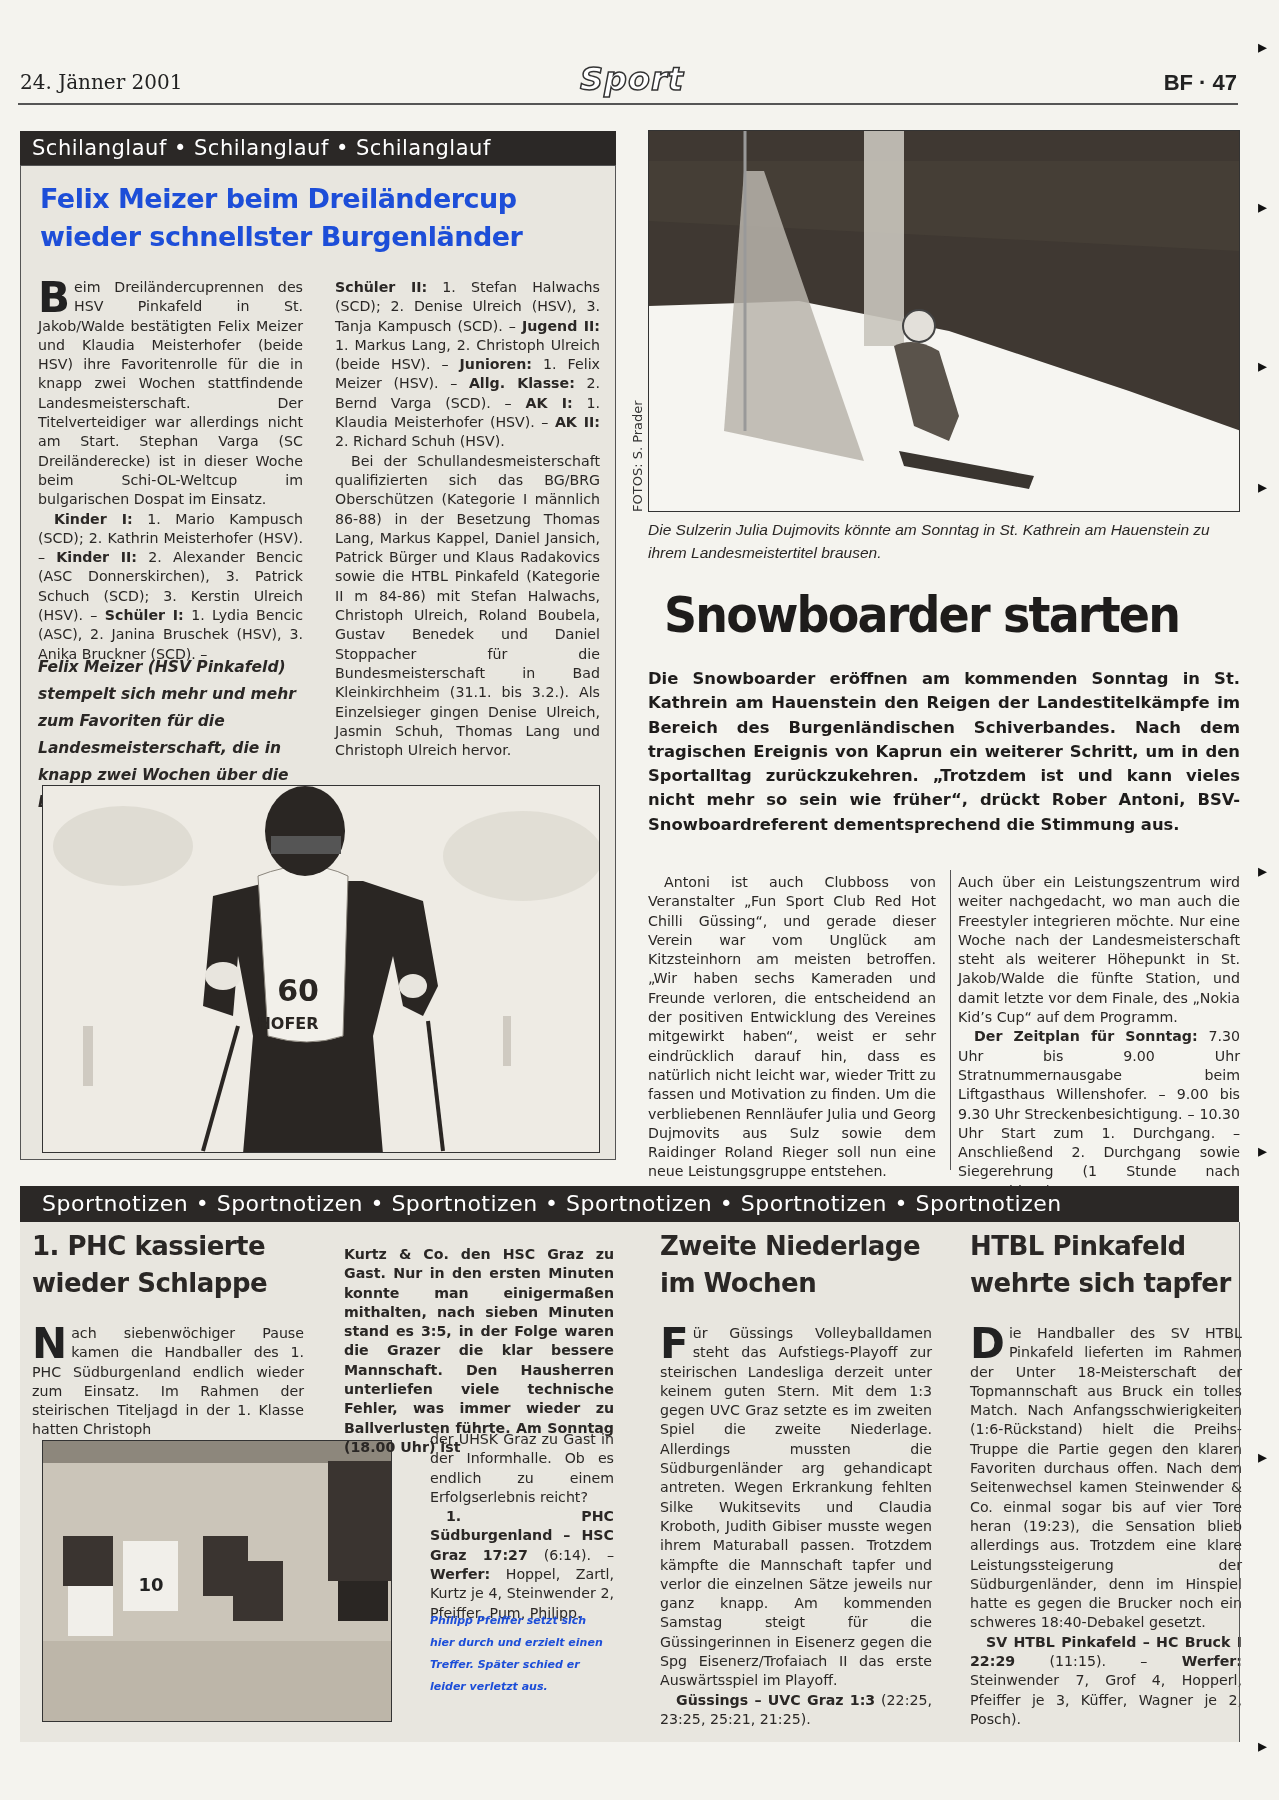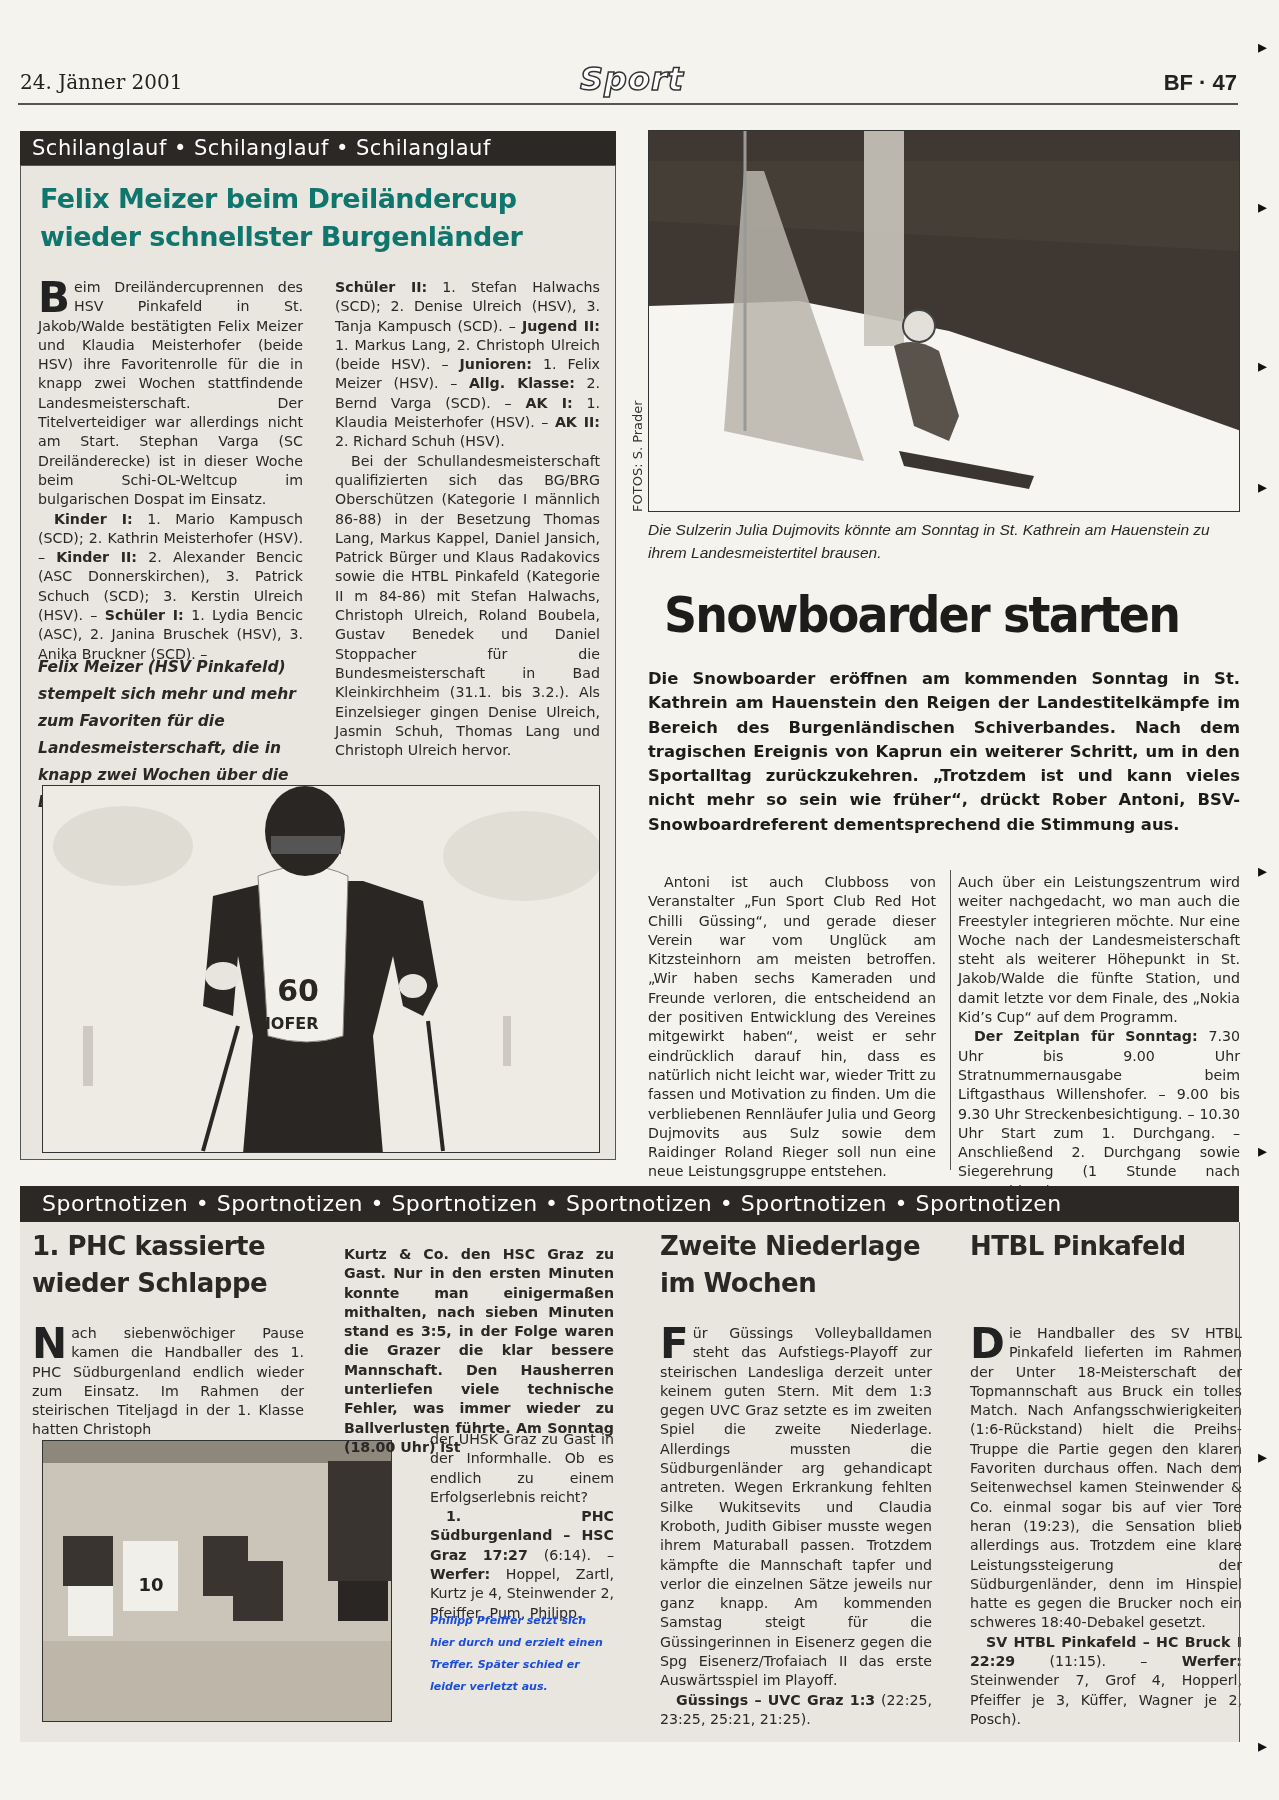--- a/index.html
+++ b/index.html
@@ -12,21 +12,21 @@
   .hdr-page { right:42px; top:70px; font-family:"Liberation Sans", sans-serif; font-weight:bold; font-size:22px; color:#222; }
   .hdr-rule { left:18px; top:103px; width:1220px; height:2px; background:#555; }
 
   .band { background:#2b2826; color:#fff; font-weight:normal; font-family:"DejaVu Sans", sans-serif; white-space:nowrap; overflow:hidden; }
   .band1 { left:20px; top:131px; width:596px; height:34px; font-size:21px; line-height:34px; padding-left:12px; box-sizing:border-box; letter-spacing:0.5px; }
   .band2 { left:20px; top:1186px; width:1219px; height:36px; font-size:22px; line-height:36px; padding-left:22px; box-sizing:border-box; letter-spacing:0.5px; }
 
   .box1 { left:20px; top:165px; width:596px; height:995px; background:#e8e6df; border:1px solid #555; box-sizing:border-box; }
   .box2 { left:20px; top:1222px; width:1219px; height:520px; background:#e8e6df; }
 
-  .h-felix { left:40px; top:180px; width:560px; font-family:"DejaVu Sans", sans-serif; font-weight:bold; font-size:27px; line-height:38px; color:#0f766e; letter-spacing:-0.5px; }
+  .h-felix { left:40px; top:180px; width:560px; font-family:"DejaVu Sans", sans-serif; font-weight:bold; font-size:27px; line-height:38px; color:#1d4ed8; letter-spacing:-0.5px; }
 
   .col { font-family:"DejaVu Sans", sans-serif; font-size:14.2px; line-height:19.3px; text-align:justify; color:#2a2725; hyphens:manual; }
   .col p { margin:0; }
   .col .ind { text-indent:16px; }
   .col b { font-weight:bold; }
   .drop { float:left; font-size:42px; line-height:36px; font-weight:bold; margin:2px 4px 0 0; color:#222; }
 
   .c1 { left:38px; top:278px; width:265px; }
   .c2 { left:335px; top:278px; width:265px; }
   .cap1 { left:38px; top:654px; width:260px; font-family:"DejaVu Sans", sans-serif; font-style:italic; font-weight:bold; font-size:15.5px; line-height:27px; color:#2a2725; }
@@ -176,20 +176,21 @@
   <div>Zweite Niederlage</div>
   <div>im Wochen</div>
 </div>
 <div class="abs col c7">
   <p><span class="drop">F</span><span>ür Güssings Volleyballdamen steht das Aufstiegs-Playoff zur steirischen Landesliga derzeit unter keinem guten Stern. Mit dem 1:3 gegen UVC Graz setzte es im zweiten Spiel die zweite Niederlage. Allerdings mussten die Südburgenländer arg gehandicapt antreten. Wegen Erkrankung fehlten Silke Wukitsevits und Claudia Kroboth, Judith Gibiser musste wegen ihrem Maturaball passen. Trotzdem kämpfte die Mannschaft tapfer und verlor die einzelnen Sätze jeweils nur ganz knapp. Am kommenden Samstag steigt für die Güssingerinnen in Eisenerz gegen die Spg Eisenerz/Trofaiach II das erste Auswärtsspiel im Playoff.</span></p>
   <p class="ind"><b>Güssings – UVC Graz 1:3</b><span> (22:25, 23:25, 25:21, 21:25).</span></p>
 </div>
 
 <div class="abs hn h-htbl">
   <div>HTBL Pinkafeld</div>
+  <div>wehrte sich tapfer</div>
 </div>
 <div class="abs col c8">
   <p><span class="drop">D</span><span>ie Handballer des SV HTBL Pinkafeld lieferten im Rahmen der Unter 18-Meisterschaft der Topmannschaft aus Bruck ein tolles Match. Nach Anfangsschwierigkeiten (1:6-Rückstand) hielt die Preihs-Truppe die Partie gegen den klaren Favoriten durchaus offen. Nach dem Seitenwechsel kamen Steinwender &amp; Co. einmal sogar bis auf vier Tore heran (19:23), die Sensation blieb allerdings aus. Trotzdem eine klare Leistungssteigerung der Südburgenländer, denn im Hinspiel hatte es gegen die Brucker noch ein schweres 18:40-Debakel gesetzt.</span></p>
   <p class="ind"><b>SV HTBL Pinkafeld – HC Bruck I 22:29</b><span> (11:15). – </span><b>Werfer:</b><span> Steinwender 7, Grof 4, Hopperl, Pfeiffer je 3, Küffer, Wagner je 2, Posch).</span></p>
 </div>
 
 <div class="abs vrule" style="left:950px;top:870px;height:300px;"></div>
 <div class="abs vrule" style="left:1239px;top:1222px;height:520px;"></div>
 
 <div class="abs mark" style="left:1258px;top:36px;">▸</div>

